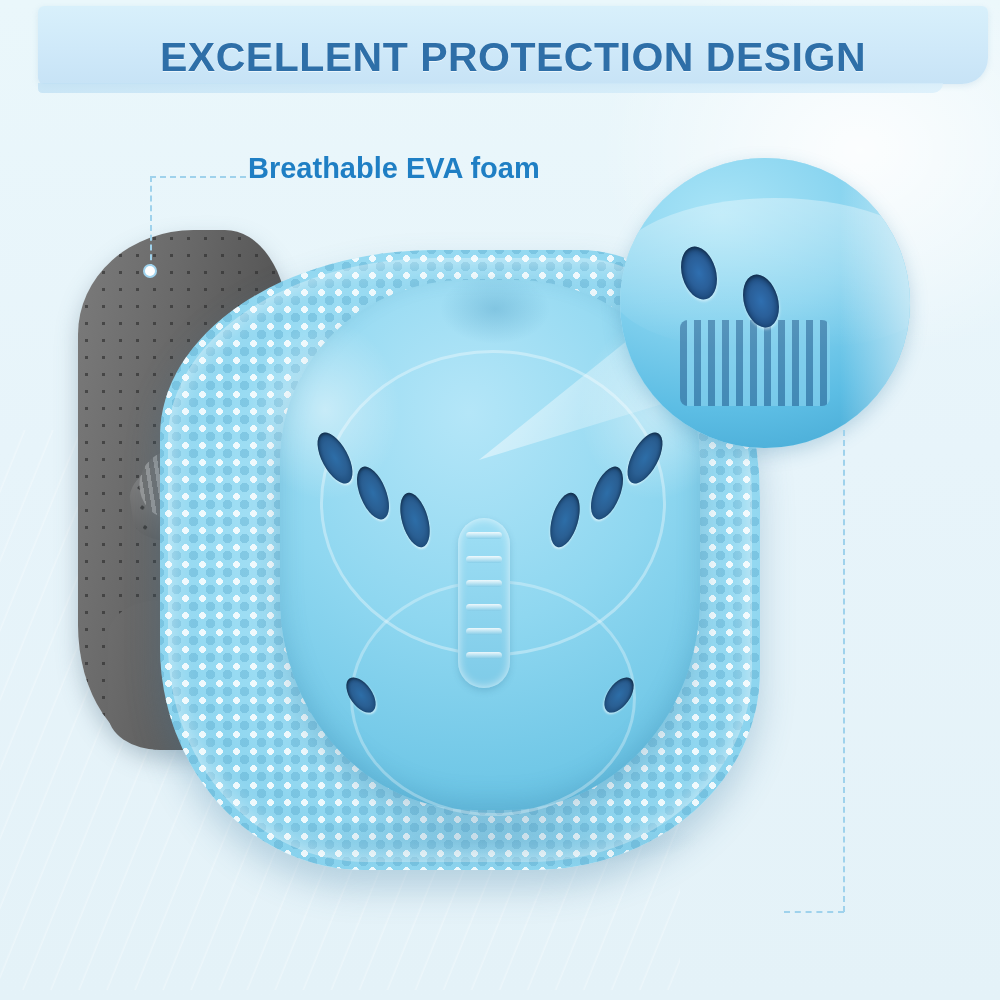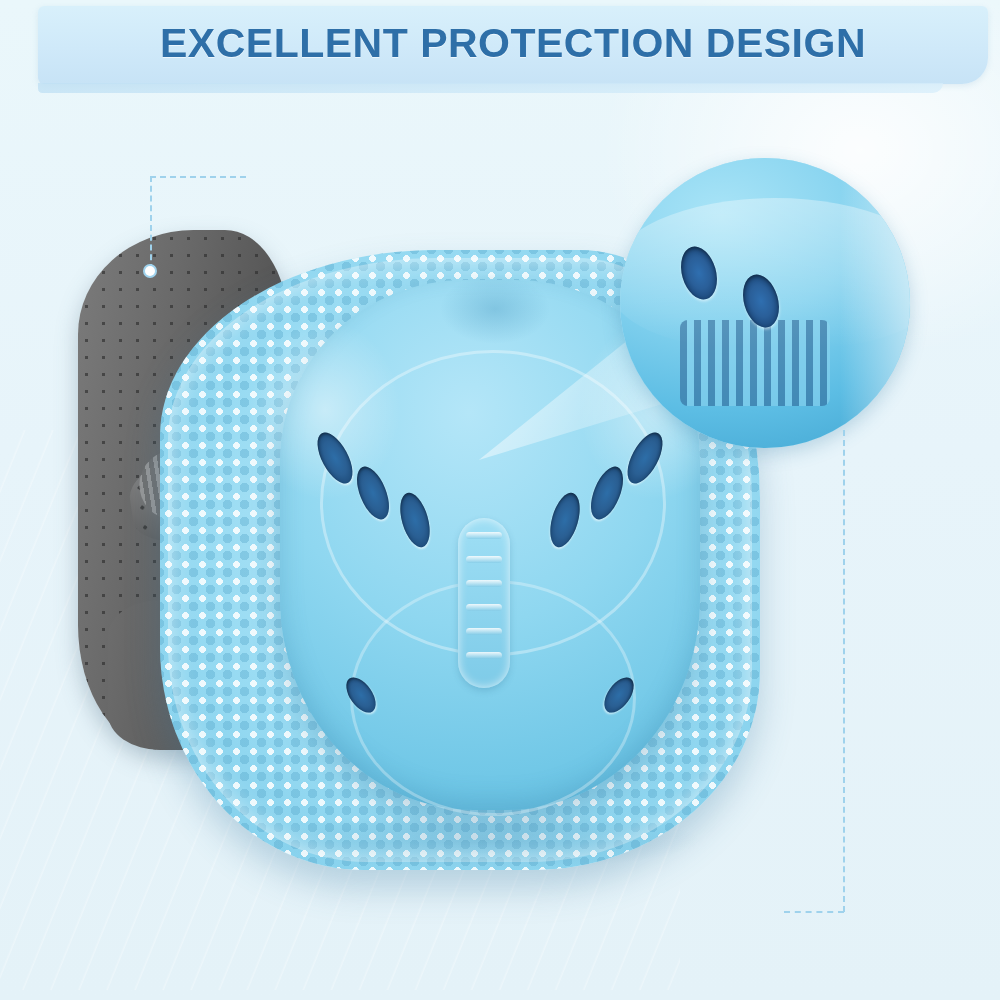--- a/index.html
+++ b/index.html
@@ -69,21 +69,21 @@
     width: 905px;
     height: 10px;
     background: linear-gradient(90deg, #bfe0f4, #d7eefb);
     border-radius: 0 0 14px 6px;
     opacity: 0.75;
   }
   .banner-title {
     position: absolute;
     left: 0;
     right: 0;
-    top: 12px;
+    top: 26px;
     text-align: center;
     font-size: 41px;
     line-height: 50px;
     font-weight: bold;
     color: #2e6fa8;
     letter-spacing: 0.5px;
     font-family: "Liberation Sans", sans-serif;
     text-shadow: 0 1px 0 rgba(255,255,255,0.6);
   }
 
@@ -460,17 +460,18 @@
       <div class="zc-vent"></div>
       <div class="zc-hole h1"></div>
       <div class="zc-hole h2"></div>
       <div class="zc-edge-right"></div>
     </div>
   </div>
 
   <div class="lead lead-h-top"></div>
   <div class="lead lead-v-top"></div>
   <div class="dot-top"></div>
+  <div class="label label-eva">Breathable EVA foam</div>
 
   <div class="lead lead-v-bottom"></div>
   <div class="lead lead-h-bottom"></div>
 
 </div>
 
 </body></html>

